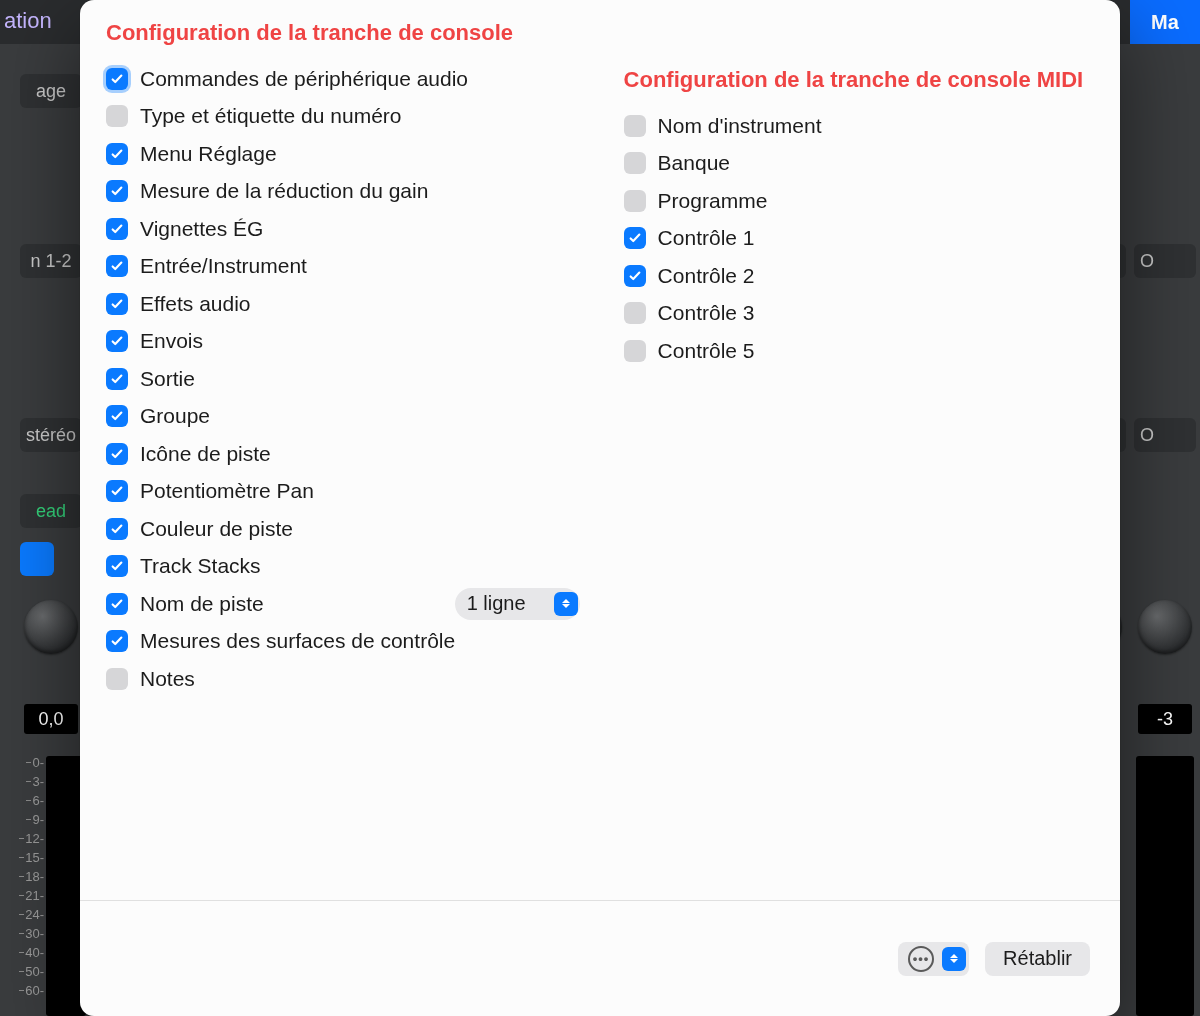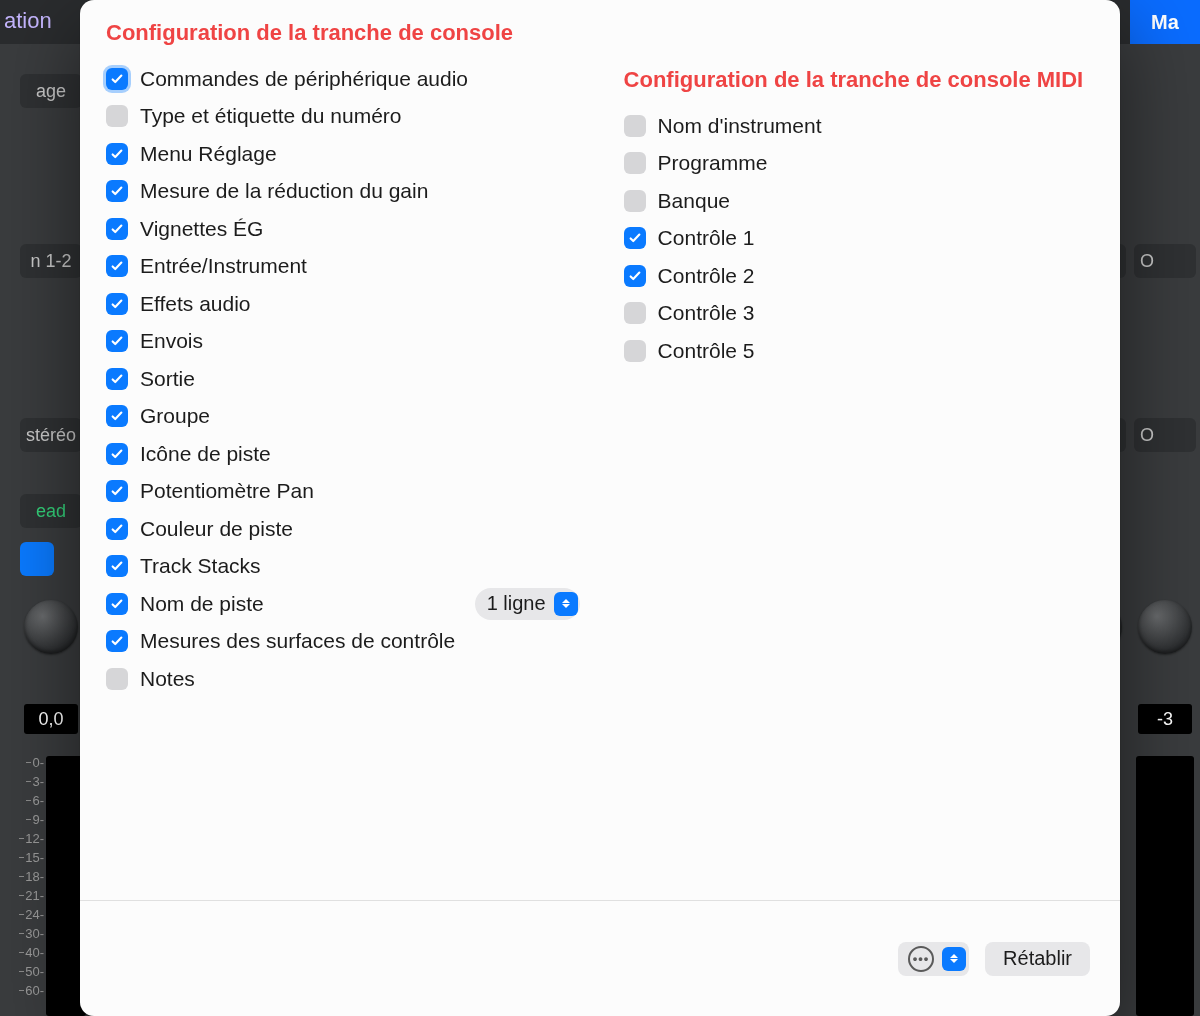--- a/index.html
+++ b/index.html
@@ -24,21 +24,21 @@
 .col.left-col{width:495px;}
 .col.right-col{width:500px;margin-top:47px;}
 .col h2{margin:2px 0 14px;font-size:22px;font-weight:700;color:#ef4444;}
 .opt{display:flex;align-items:center;height:37.5px;}
 .cb{width:22px;height:22px;border-radius:6px;flex:0 0 auto;margin-right:12px;display:flex;align-items:center;justify-content:center;box-sizing:border-box;}
 .cb.on{background:#0a7aff;}
 .cb.off{background:#d6d6d8;}
 .cb.on.focused{box-shadow:0 0 0 3px rgba(10,122,255,.35);}
 .cb svg{width:14px;height:14px;display:block;}
 .opt .lbl{font-size:21px;color:#1c1c1c;}
-.select-wrap{margin-left:auto;display:flex;align-items:center;background:#e7e7e9;border-radius:16px;height:32px;padding:0 2px 0 12px;}
+.select-wrap{margin-left:auto;display:flex;align-items:center;background:#e7e7e9;border-radius:16px;height:32px;padding:0 2px 0 12px;gap:20px;}
 .select-wrap .sv{font-size:20px;color:#1c1c1c;margin-right:8px;}
 .select-wrap .chev{width:24px;height:24px;background:#0a7aff;border-radius:6px;display:flex;flex-direction:column;align-items:center;justify-content:center;gap:1px;}
 .select-wrap .chev span{width:0;height:0;border-left:4px solid transparent;border-right:4px solid transparent;}
 .select-wrap .chev .u{border-bottom:4px solid #fff;}
 .select-wrap .chev .d{border-top:4px solid #fff;}
 .footer{position:absolute;left:0;right:0;bottom:0;height:116px;border-top:1px solid #e0e0e0;display:flex;align-items:center;justify-content:flex-end;padding:0 30px;gap:16px;box-sizing:border-box;}
 .footer .save-group{display:flex;align-items:center;background:#e7e7e9;border-radius:8px;height:34px;padding:0 3px 0 10px;}
 .footer .save-group .ell{width:22px;height:22px;border:2px solid #5a5a5a;border-radius:50%;display:flex;align-items:center;justify-content:center;color:#5a5a5a;font-size:13px;font-weight:900;letter-spacing:1px;margin-right:8px;}
 .footer .save-group .chev{width:24px;height:24px;background:#0a7aff;border-radius:6px;display:flex;flex-direction:column;align-items:center;justify-content:center;gap:1px;}
 .footer .save-group .chev span{width:0;height:0;border-left:4px solid transparent;border-right:4px solid transparent;}
@@ -242,25 +242,25 @@
     </div>
     <div class="col right-col">
       <h2>Configuration de la tranche de console MIDI</h2>
       <div id="right-list">
           <div class="opt">
             <div class="cb off"></div>
             <span class="lbl">Nom d'instrument</span>
           </div>
           <div class="opt">
             <div class="cb off"></div>
+            <span class="lbl">Banque</span>
+          </div>
+          <div class="opt">
+            <div class="cb off"></div>
             <span class="lbl">Programme</span>
-          </div>
-          <div class="opt">
-            <div class="cb off"></div>
-            <span class="lbl">Banque</span>
           </div>
           <div class="opt">
             <div class="cb on">
               <svg viewBox="0 0 16 16">
                 <path d="M3 8.5l3 3 7-7.5" stroke="#fff" stroke-width="2.4" fill="none" stroke-linecap="round" stroke-linejoin="round"></path>
               </svg>
             </div>
             <span class="lbl">Contrôle 1</span>
           </div>
           <div class="opt">

